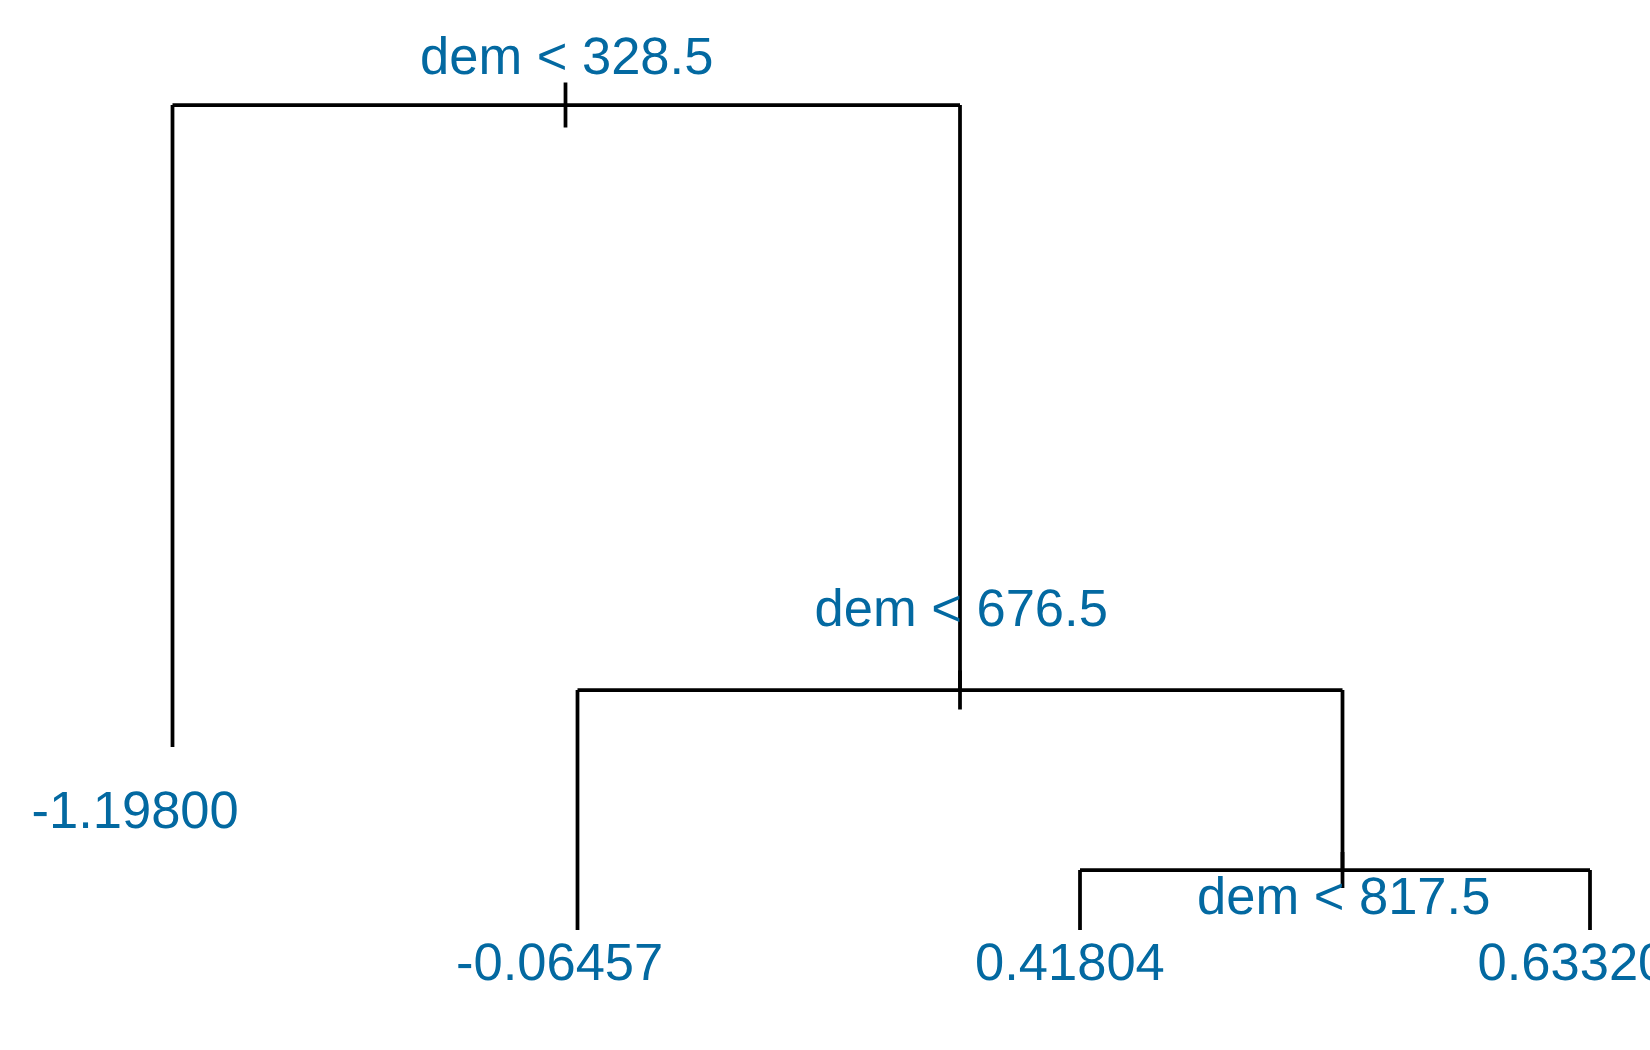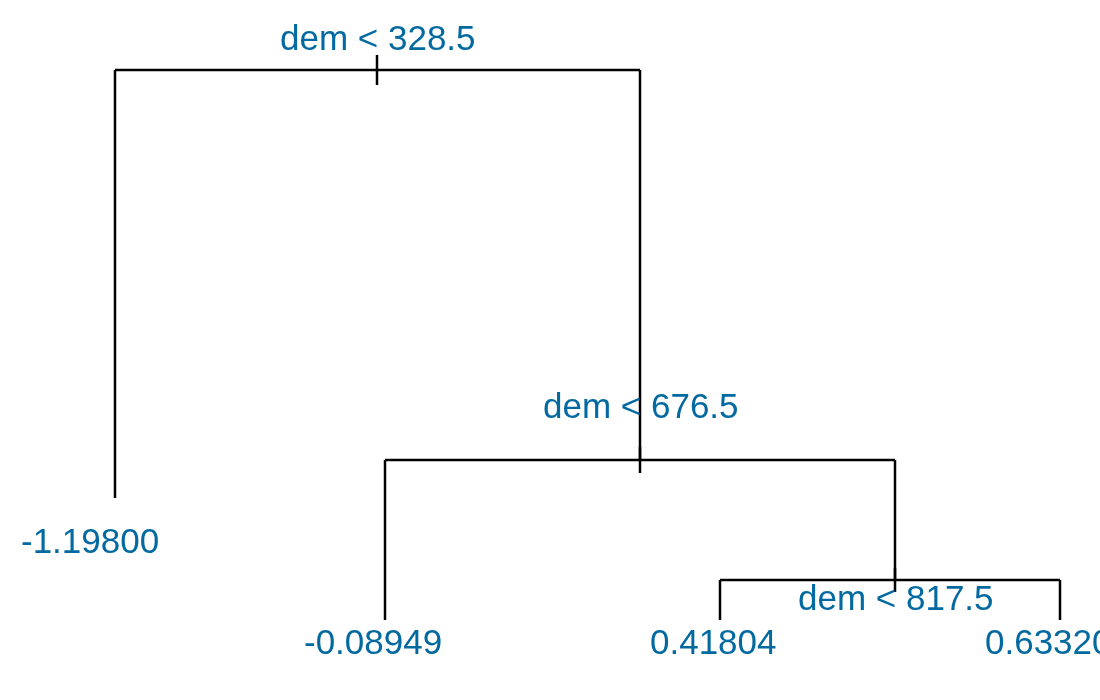--- a/index.html
+++ b/index.html
@@ -55,17 +55,17 @@
 </svg>
 
 <div class="node-label" style="left:280px; top:18px;">dem &lt; 328.5</div>
 
 <div class="node-label" style="left:543px; top:386px;">dem &lt; 676.5</div>
 
 <div class="node-label" style="left:798px; top:530px;margin-top:48px;">dem &lt; 817.5</div>
 
 <div class="node-label" style="left:21px; top:496px;margin-top:25px;">-1.19800</div>
 
-<div class="node-label" style="left:304px; top:622px;">-0.08949</div>
+<div class="node-label" style="left:304px; top:622px;">-0.06457</div>
 
 <div class="node-label" style="left:650px; top:622px;">0.41804</div>
 
 <div class="node-label" style="left:985px; top:622px;">0.63320</div>
 
 </body></html>

